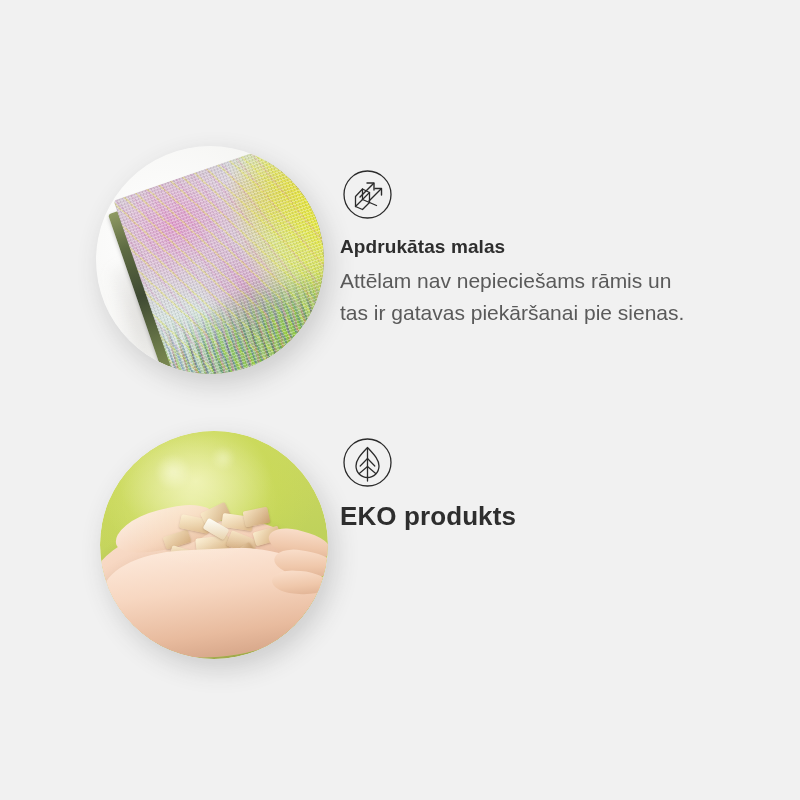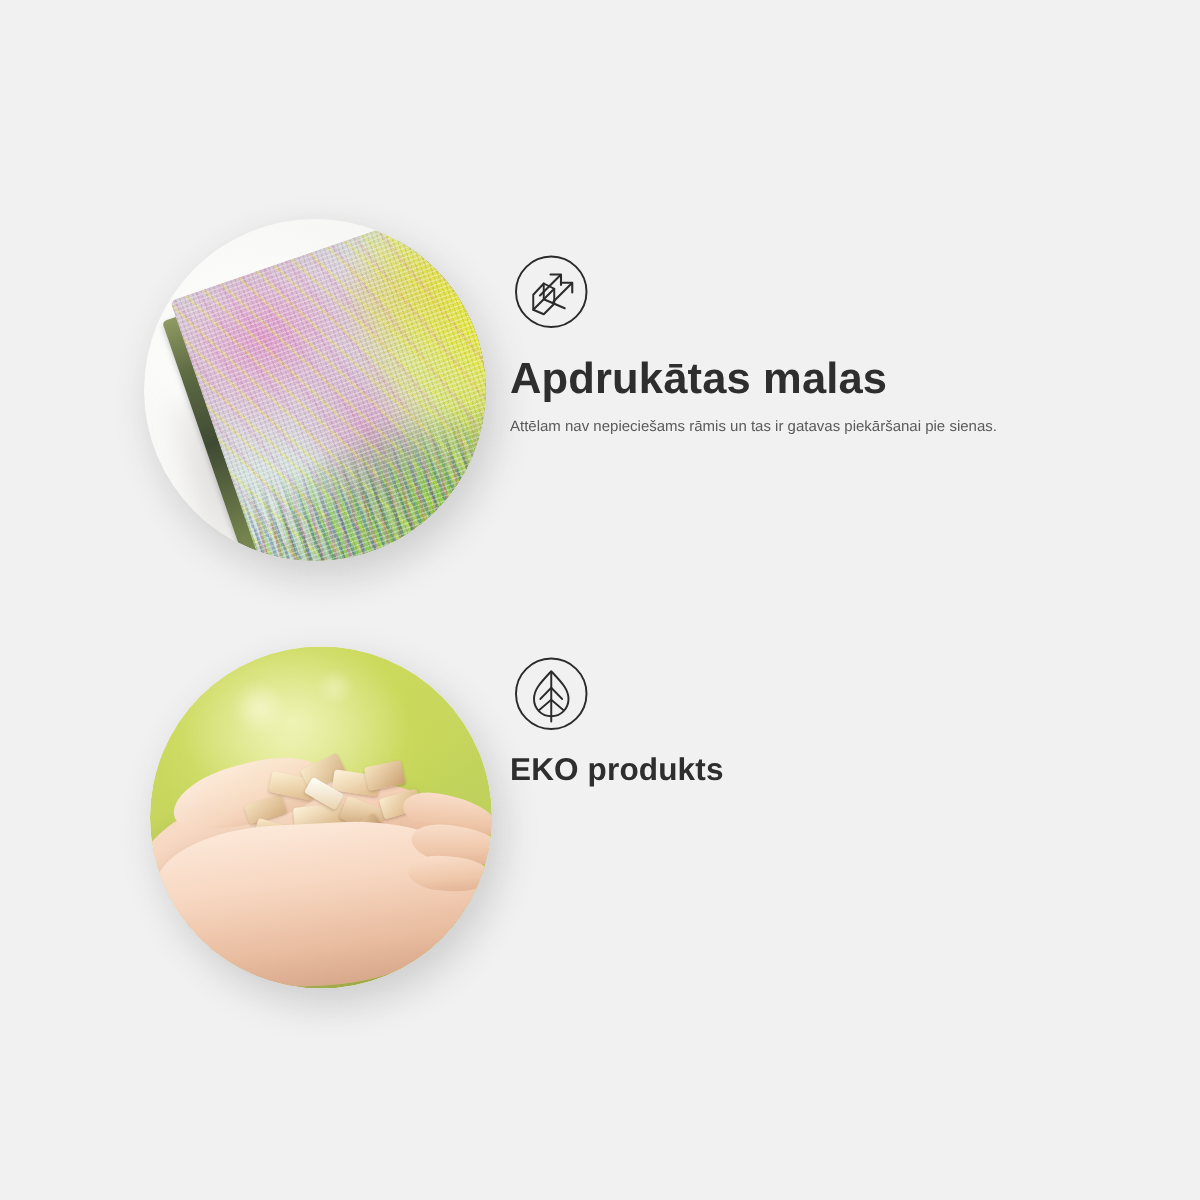--- a/index.html
+++ b/index.html
@@ -259,31 +259,31 @@
   .icon-badge {
     width: 55px;
     height: 55px;
     margin-bottom: 14px;
   }
   .feature-2 .icon-badge { margin-bottom: 11px; }
   .icon-badge svg { display: block; }
 
   .feature-title {
     margin: 0 0 6px 0;
-    font-size: 29px;
+    font-size: 19px;
     font-weight: 700;
     letter-spacing: 0.1px;
     color: #2e2e2e;
     line-height: 1.2;
   }
-  .feature-2 .feature-title { font-size: 21px; margin-bottom: 2px; }
+  .feature-2 .feature-title { font-size: 26px; margin-bottom: 2px; }
 
   .feature-desc {
     margin: 0;
-    font-size: 10px;
+    font-size: 21px;
     line-height: 1.52;
     color: #5a5a5a;
     max-width: 352px;
   }
 </style>
 </head>
 <body>
 
 <div class="page">
 

